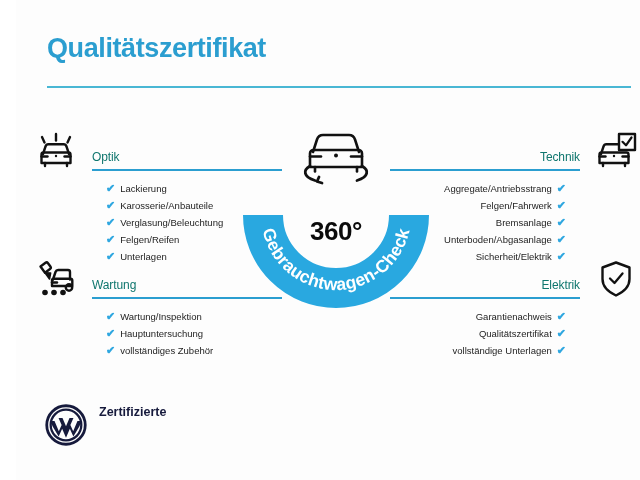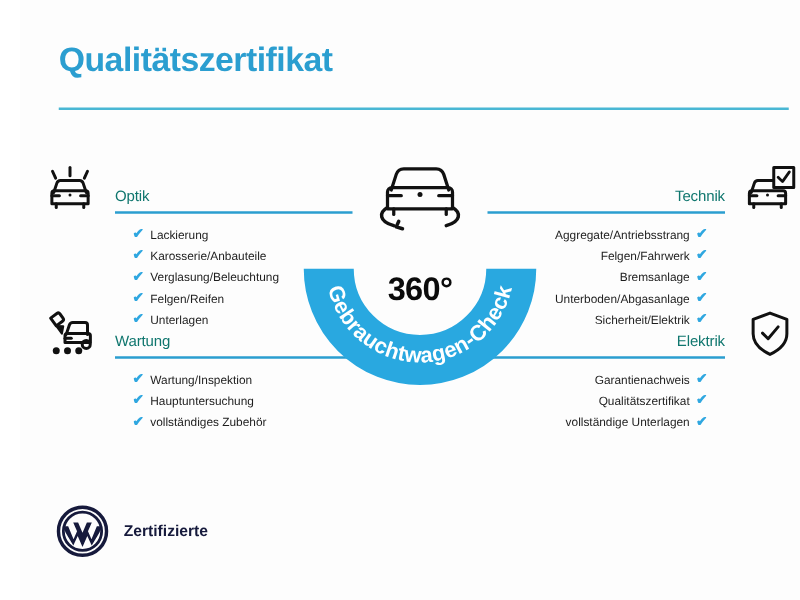--- a/index.html
+++ b/index.html
@@ -45,21 +45,21 @@
   }
 
   
   .block {
     position: absolute;
     width: 248px;
   }
   .block.left  { left: 14px; }
   .block.right { left: 378px; }
   .block.row1  { top: 128px; }
-  .block.row2  { top: 244px; }
+  .block.row2  { top: 256px; }
 
   .block-head {
     position: relative;
     height: 52px;
   }
 
   .icon-box {
     position: absolute;
     top: 0;
     width: 52px;
@@ -149,21 +149,20 @@
     color: #0b0b0b;
     letter-spacing: -0.5px;
   }
 
   
   .footer {
     position: absolute;
     left: 29px;
     top: 404px;
     display: flex;
-    align-items: center;
   }
   .vw-mark { width: 42px; height: 42px; display: block; }
   .vw-text {
     margin-left: 12px;
     font-size: 12.5px;
     font-weight: bold;
     line-height: 1.28;
     color: #161a3c;
     white-space: nowrap;
   }

